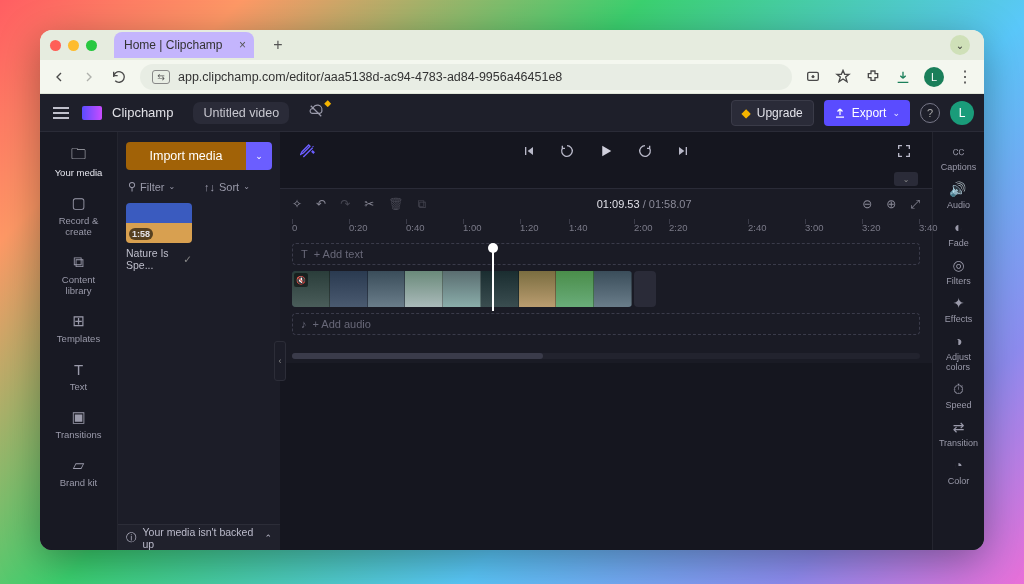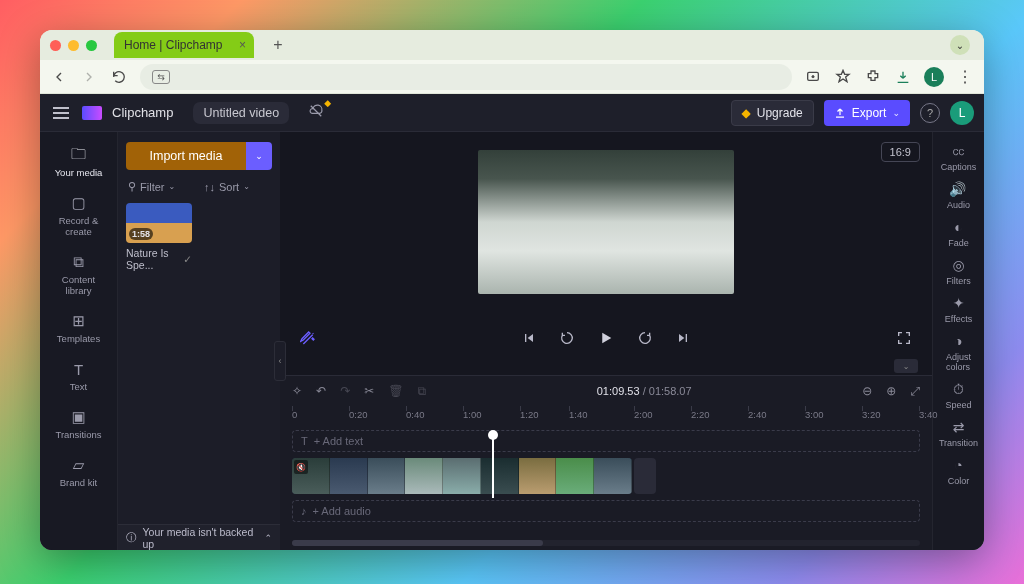--- a/index.html
+++ b/index.html
@@ -10,21 +10,21 @@
   background: linear-gradient(135deg, #ff5e62 0%, #ff9966 15%, #3bd16f 40%, #5ac8fa 65%, #8e8cf0 85%, #e96fd8 100%);
 }
 .browser {
   position: absolute; left: 40px; top: 30px; width: 944px; height: 520px;
   background: #e8ede4; border-radius: 12px; box-shadow: 0 10px 40px rgba(0,0,0,.35);
   display: flex; flex-direction: column; overflow: hidden;
 }
 .tabbar { height: 30px; display: flex; align-items: center; padding: 0 10px; gap: 7px; background: #e6ecdf; }
 .dot { width: 11px; height: 11px; border-radius: 50%; }
 .dot.r { background: #ff5f57; } .dot.y { background: #febc2e; } .dot.g { background: #28c840; }
-.tab { margin-left: 10px; background: #84cc16; height: 26px; border-radius: 8px 8px 0 0; padding: 0 26px 0 10px; display: flex; align-items: center; font-size: 12px; color: #333; position: relative; min-width: 140px; }
+.tab { margin-left: 10px; background: #c4b5fd; height: 26px; border-radius: 8px 8px 0 0; padding: 0 26px 0 10px; display: flex; align-items: center; font-size: 12px; color: #333; position: relative; min-width: 140px; }
 .tab .x { position: absolute; right: 8px; font-size: 12px; color: #555; }
 .newtab { margin-left: 6px; width: 22px; height: 22px; display: flex; align-items: center; justify-content: center; font-size: 16px; color: #555; border-radius: 4px; }
 .tabbar .spacer { flex: 1; }
 .tabbar .drop { width: 20px; height: 20px; border-radius: 10px; background: #cfe0b8; display: flex; align-items: center; justify-content: center; font-size: 10px; color: #333; margin-right: 4px; }
 .addrbar { height: 34px; background: #f4f7ef; display: flex; align-items: center; padding: 0 10px; gap: 12px; border-bottom: 1px solid #e1e6d9; }
 .nbtn { width: 18px; height: 18px; display: flex; align-items: center; justify-content: center; color: #4a4a4a; }
 .nbtn svg { width: 16px; height: 16px; }
 .addr { flex: 1; height: 26px; background: #e8ede4; border-radius: 14px; display: flex; align-items: center; padding: 0 12px; font-size: 12.5px; color: #333; gap: 8px; }
 .addr .lock { width: 18px; height: 14px; display: flex; align-items: center; justify-content: center; border: 1px solid #888; border-radius: 3px; font-size: 9px; color: #555; }
 .rbtns { display: flex; gap: 12px; align-items: center; }
@@ -122,20 +122,21 @@
           <path d="M9 18l6-6-6-6"></path>
         </svg>
       </div>
     <div class="nbtn">
         <svg viewBox="0 0 24 24" fill="none" stroke="currentColor" stroke-width="2">
           <path d="M4 12a8 8 0 1 1 2.3 5.6M4 4v6h6"></path>
         </svg>
       </div>
     <div class="addr">
       <span class="lock">⇆</span>
+      <span>app.clipchamp.com/editor/aaa5138d-ac94-4783-ad84-9956a46451e8</span>
     </div>
     <div class="rbtns">
       <div class="nbtn">
           <svg viewBox="0 0 24 24" fill="none" stroke="currentColor" stroke-width="2">
             <rect x="4" y="5" width="16" height="12" rx="2"></rect>
             <path d="M12 9v4m0 0l-2-2m2 2l2-2"></path>
           </svg>
         </div>
       <div class="nbtn">
           <svg viewBox="0 0 24 24" fill="none" stroke="currentColor" stroke-width="2">
@@ -258,24 +259,20 @@
         </div>
         <div class="collapse">‹</div>
         <div class="backup">
           <span>ⓘ</span>
           <span>Your media isn't backed up</span>
           <span style="margin-left:auto;font-size:9px">⌃</span>
         </div>
       </div>
 
       <div class="preview">
-        <div class="canvas">
-          <div class="video"></div>
-          <div class="aspect">16:9</div>
-        </div>
         <div class="pcontrols">
           <div class="ai"><svg viewBox="0 0 24 24" fill="none" stroke="currentColor" stroke-width="2">
                 <path d="M5 21l14-14M13 3l2 2-10 10-4 2 2-4z"></path>
                 <path d="M18 13l1-1 2 2-1 1zM19 5l1 1"></path>
               </svg></div>
           <div><svg viewBox="0 0 24 24" fill="currentColor">
                 <path d="M6 6h2v12H6zM18 6v12l-8-6z"></path>
               </svg></div>
           <div><svg viewBox="0 0 24 24" fill="none" stroke="currentColor" stroke-width="2">
                 <path d="M12 4a8 8 0 1 1-7 4M5 4v4h4"></path>
@@ -312,21 +309,21 @@
             <span>⤢</span>
           </div>
           <div class="ruler" id="ruler">
               <span class="tick" style="left: 12px;">0</span>
               <span class="tick" style="left: 69px;">0:20</span>
               <span class="tick" style="left: 126px;">0:40</span>
               <span class="tick" style="left: 183px;">1:00</span>
               <span class="tick" style="left: 240px;">1:20</span>
               <span class="tick" style="left: 289px;">1:40</span>
               <span class="tick" style="left: 354px;">2:00</span>
-              <span class="tick" style="left: 411px;">2:20</span>
+              <span class="tick" style="left: 389px;">2:20</span>
               <span class="tick" style="left: 468px;">2:40</span>
               <span class="tick" style="left: 525px;">3:00</span>
               <span class="tick" style="left: 582px;">3:20</span>
               <span class="tick" style="left: 639px;">3:40</span>
             </div>
           <div class="tracks">
             <div class="track-text">
               <span>T</span>
               <span>+ Add text</span>
             </div>

